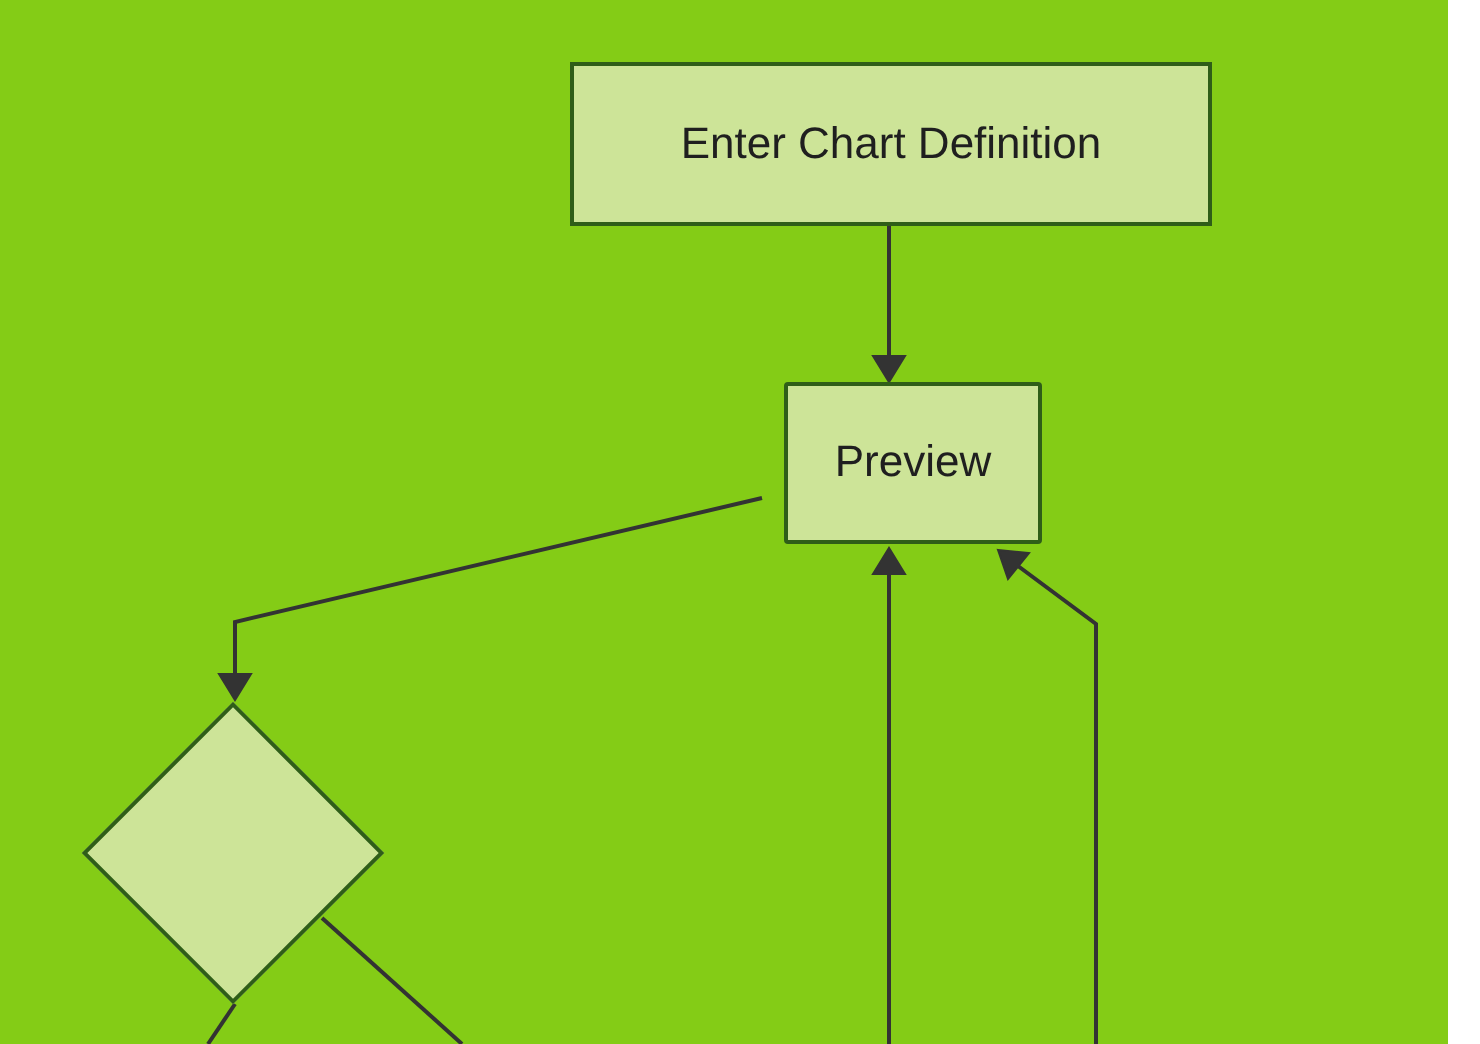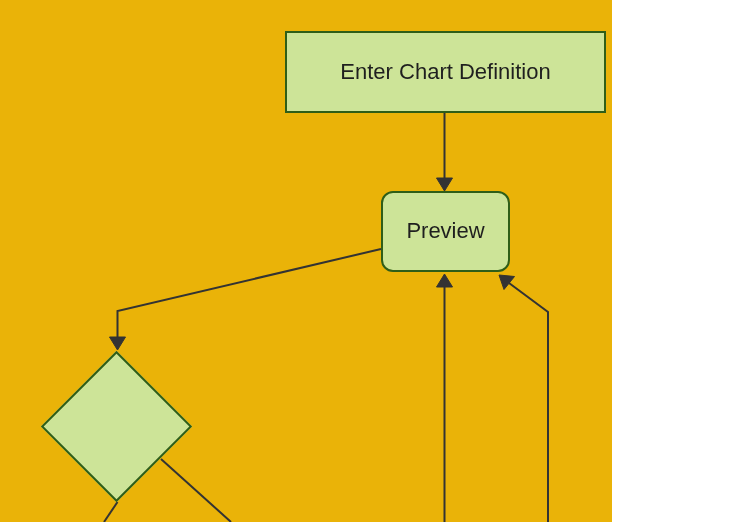--- a/index.html
+++ b/index.html
@@ -4,22 +4,22 @@
 <style>
   html, body { margin: 0; padding: 0; }
   body {
     width: 740px; height: 522px;
     background: #ffffff;
     font-family: "Liberation Sans", sans-serif;
     overflow: hidden;
   }
   .canvas {
     position: relative;
-    width: 612px; height: 522px;
-    background: #eab308;
+    width: 724px; height: 522px;
+    background: #84cc16;
   }
   .edges {
     position: absolute;
     left: 0; top: 0;
     width: 740px; height: 522px;
   }
   .node {
     position: absolute;
     box-sizing: border-box;
     background: #cde498;
@@ -30,23 +30,23 @@
     color: #1f1f1f;
     font-size: 22px;
     line-height: 1.1;
     white-space: nowrap;
   }
   .node-rect {
     left: 285px; top: 31px;
     width: 321px; height: 82px;
   }
   .node-rounded {
-    left: 381px; top: 191px;
+    left: 392px; top: 191px;
     width: 129px; height: 81px;
-    border-radius: 12px;
+    border-radius: 2px;
   }
   .node-diamond {
     left: 63px; top: 373px;
     width: 107px; height: 107px;
     transform: rotate(45deg);
     transform-origin: center center;
   }
   .diamond-label {
     position: absolute;
     left: 41px; top: 414px;

